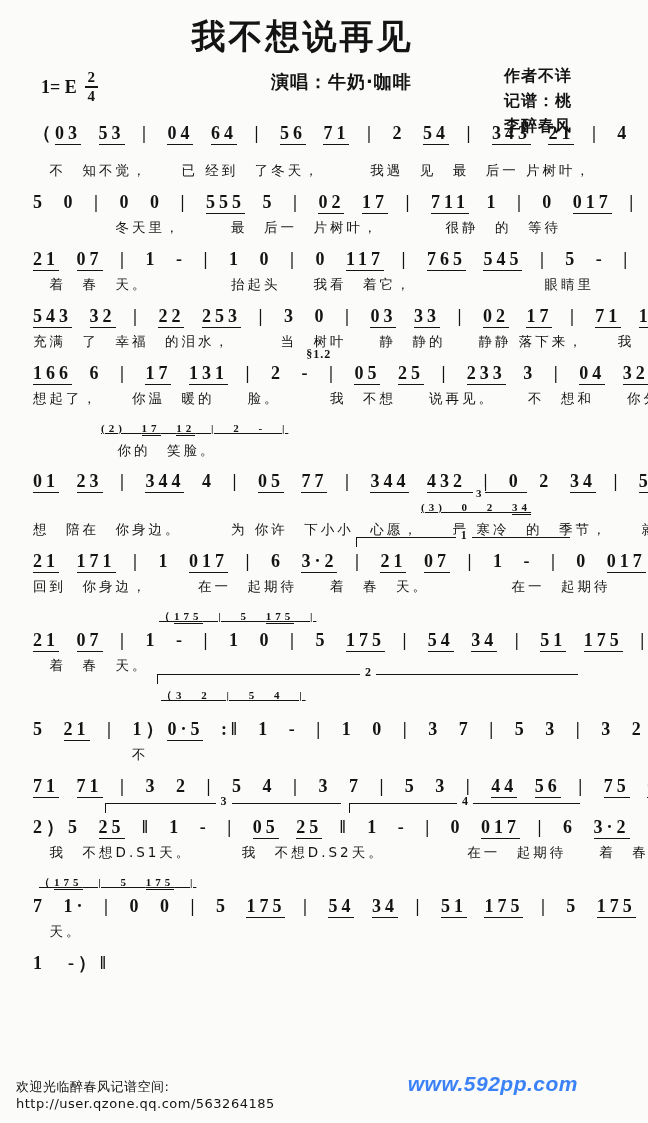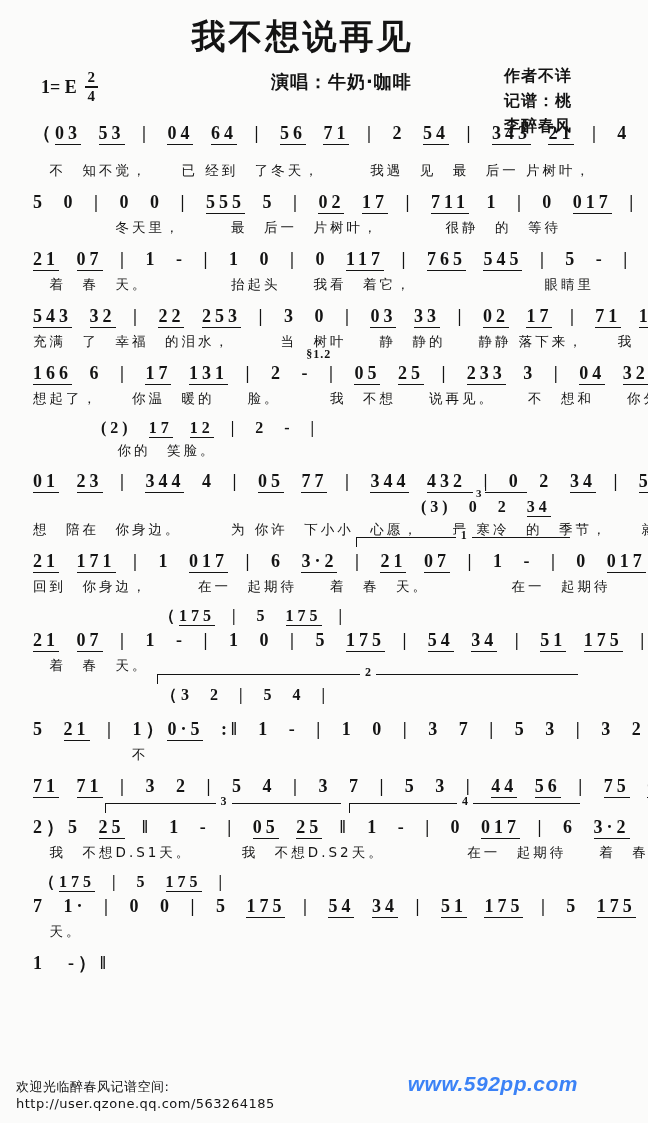--- a/index.html
+++ b/index.html
@@ -18,21 +18,21 @@
   .singer{position:absolute;left:238px;top:8px;font-size:18px;font-weight:600;letter-spacing:1px;}
   .credits{position:absolute;left:468px;top:2px;font-size:16px;font-weight:600;line-height:1.55;letter-spacing:1px;text-align:right;}
   
   .row{position:relative;margin-bottom:9px;}
   .notes{
     font-family:"Liberation Serif","DejaVu Serif",serif;
     font-weight:bold;font-size:18px;line-height:27px;
     letter-spacing:4px;word-spacing:9px;white-space:nowrap;
   }
   .notes u{text-decoration:none;border-bottom:1.6px solid #141414;padding-bottom:1px;}
-  .sub .notes{font-size:16px;line-height:22px;}
+  .sub .notes{font-size:11px;line-height:22px;text-decoration:underline;}
   .lyrics{font-size:13.5px;line-height:19px;letter-spacing:3px;white-space:nowrap;font-weight:500;margin-top:2px;}
   
   .segno{position:absolute;top:-13px;left:47%;font-family:"Liberation Serif",serif;font-weight:bold;font-size:12px;letter-spacing:1px;margin-left:20px;}
   .volta{position:absolute;height:9px;border-top:1.4px solid #141414;border-left:1.4px solid #141414;}
   .volta .vl{position:absolute;left:50%;top:-9px;transform:translateX(-50%);background:#fbfbfa;padding:0 5px;font-family:"Liberation Serif",serif;font-weight:bold;font-size:12px;line-height:1;}
   .volta-r8{top:-11px;left:60%;right:2px;}
   .volta-r12a{top:-11px;left:72px;width:235px;}
   .volta-r12b{top:-11px;left:316px;width:230px;}
   .volta-r9b{top:-10px;left:-4px;right:-6px;}
   .tuplet{position:absolute;top:-9px;left:52px;font-family:"Liberation Serif",serif;font-weight:bold;font-size:11px;background:#fbfbfa;padding:0 3px;}

